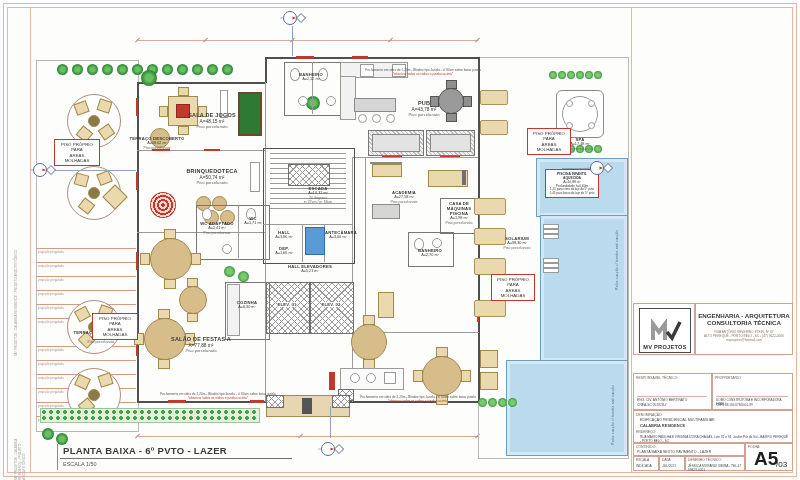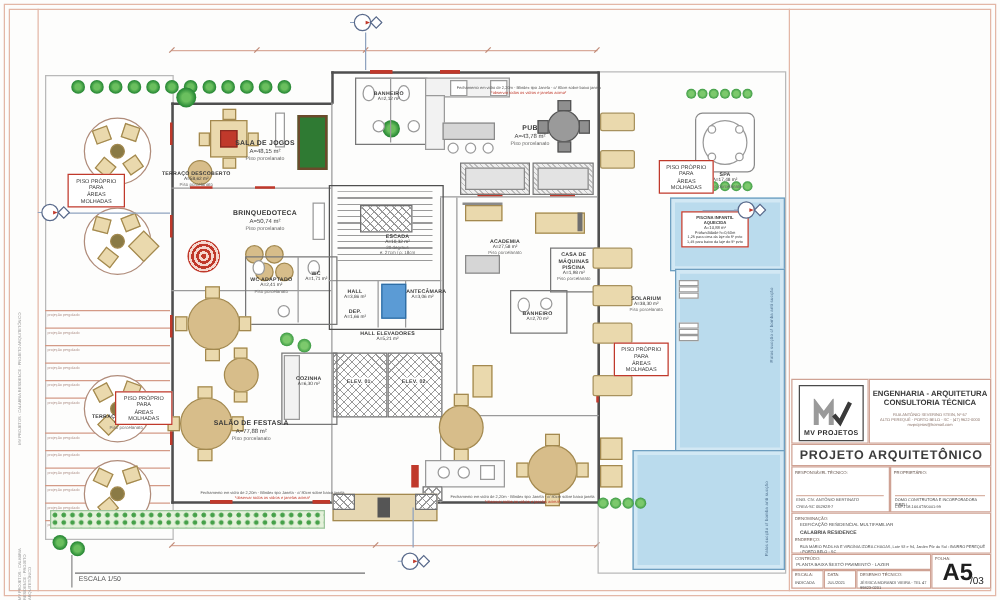--- a/index.html
+++ b/index.html
@@ -530,20 +530,21 @@
     </svg>
     <svg class="abs" style="left:318px;top:438px;" width="26" height="22">
       <line x1="0" y1="11" x2="26" y2="11" stroke="#8fa3bf" stroke-width="0.8"></line>
       <circle cx="10" cy="11" r="6.5" fill="#fff" stroke="#5a6b8c" stroke-width="1"></circle>
       <path d="M16.5 11 L21 6.5 L25.5 11 L21 15.5 Z" fill="#fff" stroke="#5a6b8c" stroke-width="1"></path>
       <path d="M12.5 9.5 L16 11 L12.5 12.5 Z" fill="#c0392b"></path>
     </svg>
   </div>
 
   <div class="abs" style="left:57px;top:444px;width:1px;height:26px;background:#8a8a8a;"></div>
+  <div class="ft-title" style="left:63px;top:445px;">PLANTA BAIXA - 6º PVTO - LAZER</div>
   <div class="abs" style="left:60px;top:458px;width:232px;height:1px;background:#6f6f6f;"></div>
   <div class="ft-scale" style="left:63px;top:461px;">ESCALA 1/50</div>
 
   <div class="tb">
 
     <div class="cell" style="left:0;top:0;width:62px;height:52px;">
       <div class="logo" style="left:5px;top:4px;width:50px;height:43px;">
         <svg width="34" height="24" viewBox="0 0 34 24">
           <path d="M5 21 L5 5 L11 13 L17 5 L17 21" stroke="#9a9a9a" stroke-width="4" fill="none"></path>
           <path d="M19 13 L24 19 L32 3" stroke="#3a3a3a" stroke-width="3.5" fill="none"></path>
@@ -552,23 +553,20 @@
       </div>
     </div>
     <div class="cell" style="left:62px;top:0;width:98px;height:52px;text-align:center;">
       <div style="font-size:6.2px;font-weight:bold;color:#3a3a3a;margin-top:8px;">ENGENHARIA - ARQUITETURA</div>
       <div style="font-size:6.2px;font-weight:bold;color:#3a3a3a;">CONSULTORIA TÉCNICA</div>
       <div style="font-size:3.2px;color:#8a7268;margin-top:4px;">RUA ANTÔNIO SEVERINO STEIN, Nº 67</div>
       <div style="font-size:3.2px;color:#8a7268;">ALTO PEREQUÊ - PORTO BELO - SC - (47) 9622-0000</div>
       <div style="font-size:3.2px;color:#8a7268;">mvprojetos@hotmail.com</div>
     </div>
 
-    <div class="cell" style="left:0;top:52px;width:160px;height:18px;">
-      <div class="doc-title" style="top:3px;">PROJETO ARQUITETÔNICO</div>
-    </div>
 
     <div class="cell" style="left:0;top:70px;width:79px;height:37px;">
       <div class="cl" style="left:2px;top:2px;">RESPONSÁVEL TÉCNICO:</div>
       <div class="hrline" style="left:3px;top:22px;width:70px;"></div>
       <div class="cv" style="left:3px;top:24px;font-size:3.3px;">ENG. CIV. ANTÔNIO BERTINATO</div>
       <div class="cv" style="left:3px;top:29px;font-size:3.3px;">CREA-SC 052928-7</div>
     </div>
     <div class="cell" style="left:79px;top:70px;width:81px;height:37px;">
       <div class="cl" style="left:2px;top:2px;">PROPRIETÁRIO:</div>
       <div class="hrline" style="left:3px;top:22px;width:72px;"></div>

